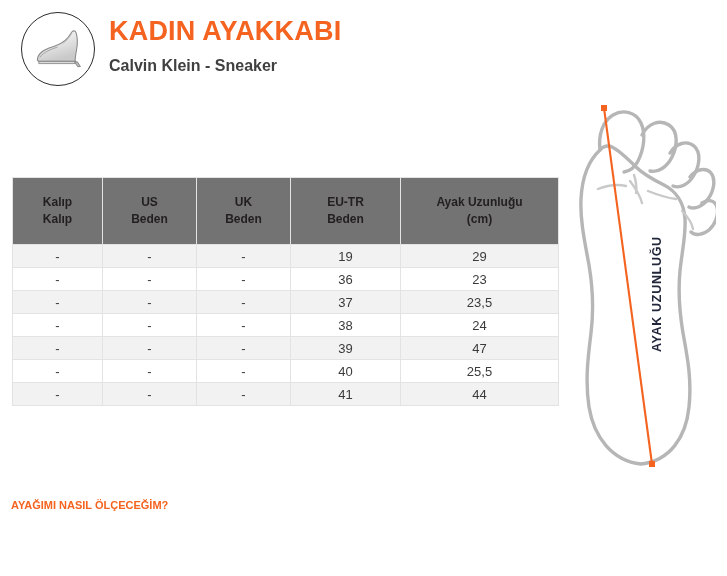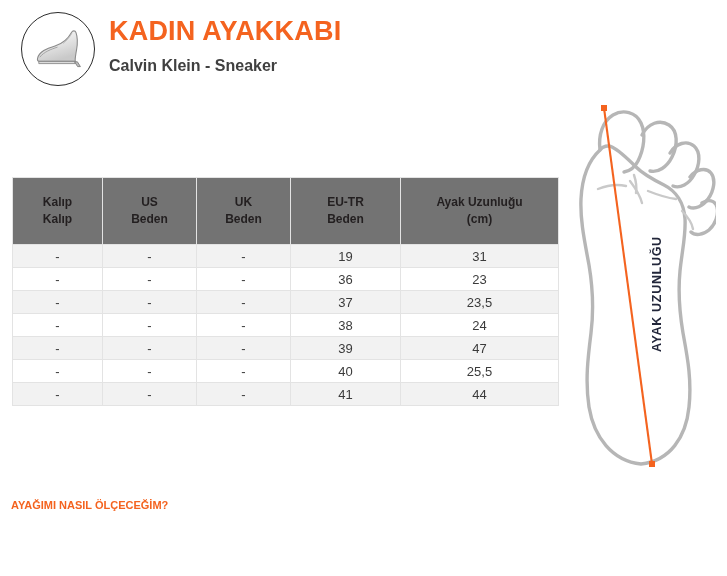--- a/index.html
+++ b/index.html
@@ -230,21 +230,21 @@
           <span class="hl">(cm)</span>
         </th>
       </tr>
     </thead>
     <tbody>
       <tr>
         <td>-</td>
         <td>-</td>
         <td>-</td>
         <td>19</td>
-        <td>31</td>
+        <td>29</td>
       </tr>
       <tr>
         <td>-</td>
         <td>-</td>
         <td>-</td>
         <td>36</td>
         <td>23</td>
       </tr>
       <tr>
         <td>-</td>

